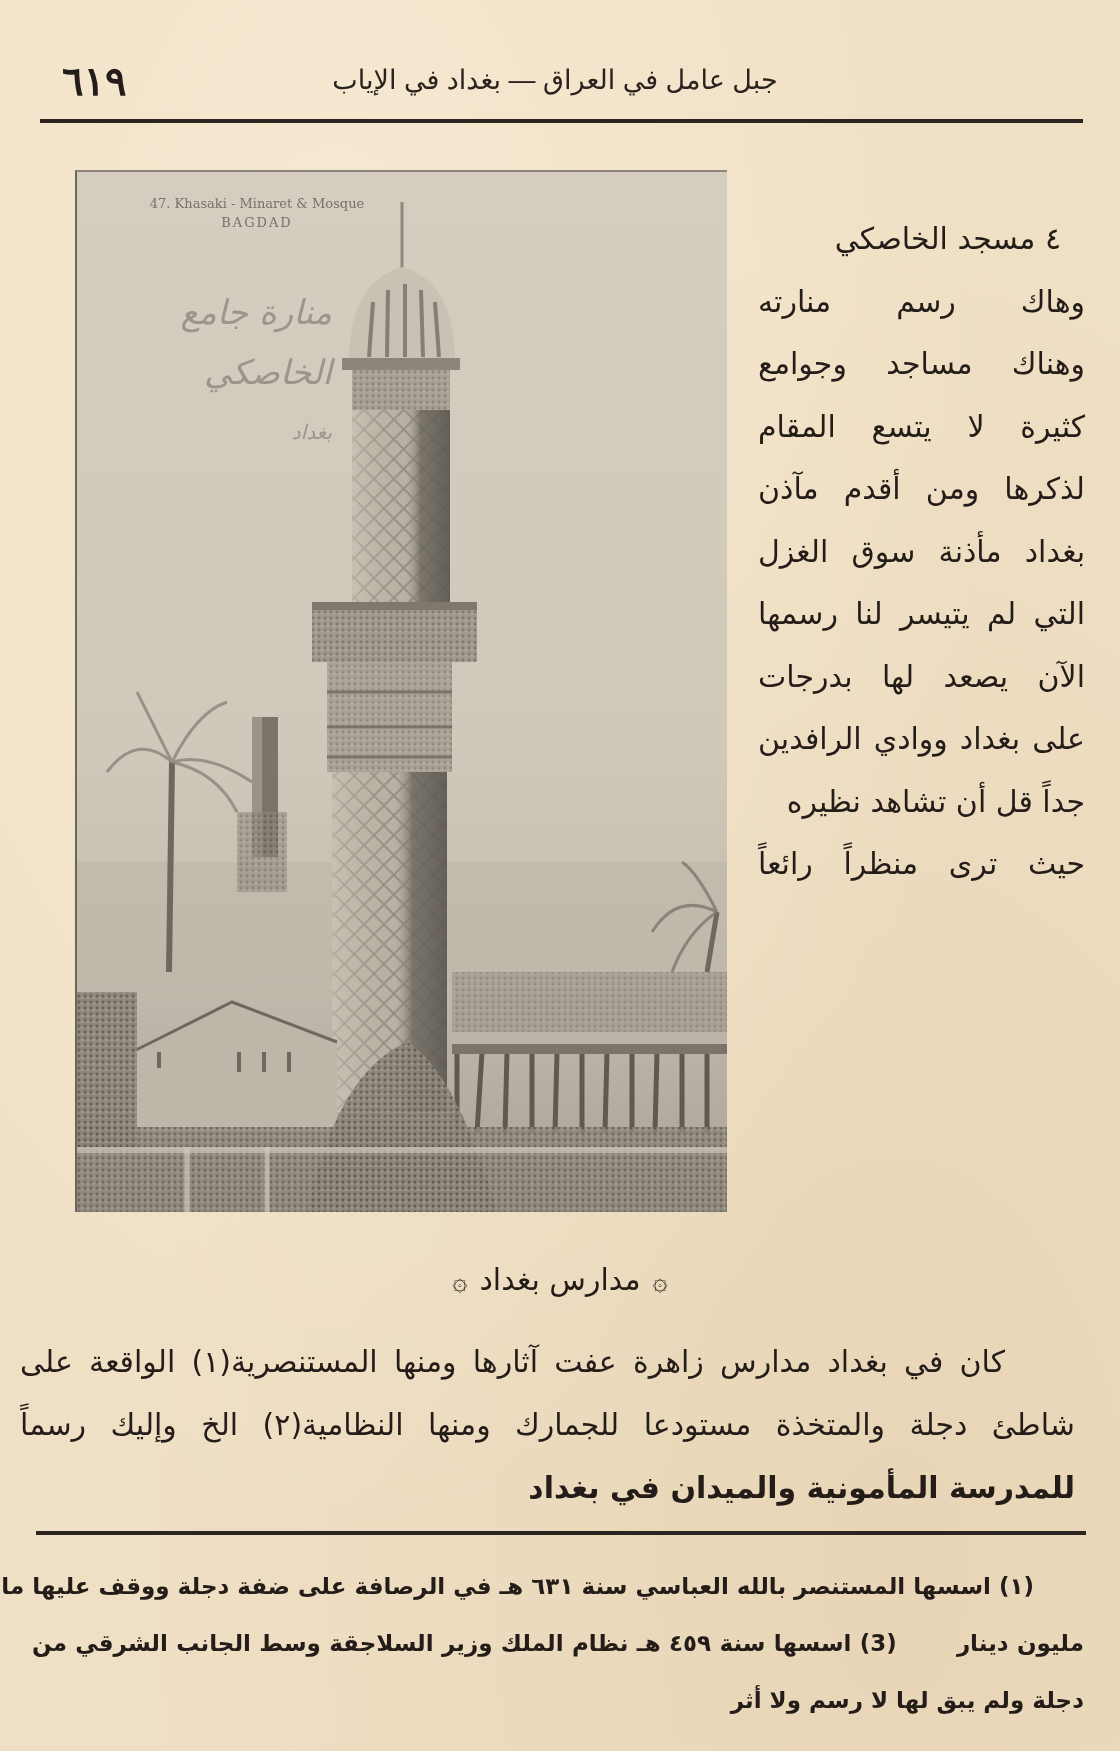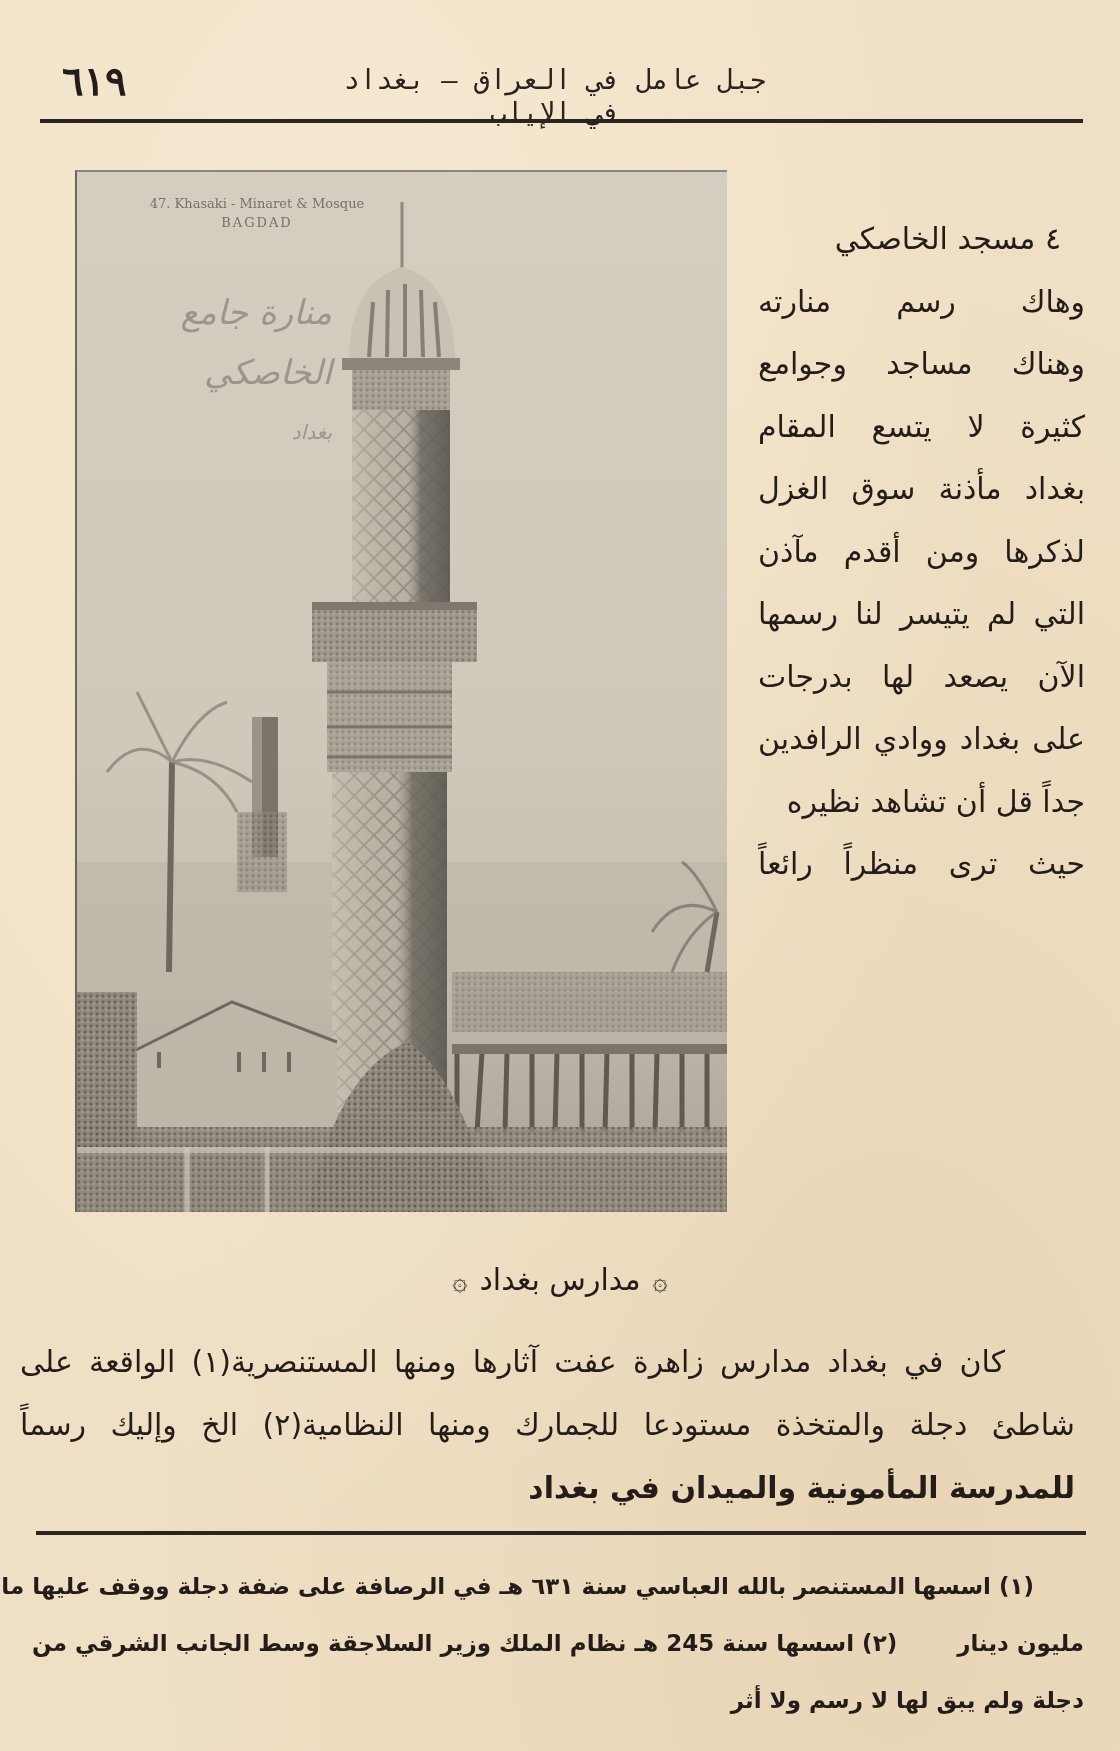--- a/index.html
+++ b/index.html
@@ -21,21 +21,21 @@
 
   
   .page-number {
     position: absolute; left: 62px; top: 58px;
     font-size: 40px; font-weight: bold; color: #231c18; letter-spacing: 4px;
     font-family: Liberation Serif, serif;
   }
   .running-title {
     position: absolute; left: 320px; top: 64px; width: 470px;
     text-align: center; font-size: 27px; color: #2a221e;
-    font-family: Liberation Mono, monospace;
+    font-family: Liberation Sans, sans-serif;
   }
   .rule-top {
     position: absolute; left: 40px; top: 119px; width: 1043px; height: 4px;
     background: #2b2420;
   }
 
   
   .photo {
     position: absolute; left: 75px; top: 170px; width: 650px; height: 1040px;
     background:
@@ -221,22 +221,22 @@
       <div>الخاصكي</div>
       <div class="small">بغداد</div>
     </div>
   </div>
 
   <div class="side-text rtl">
     <span class="ln first">٤ مسجد الخاصكي</span>
     <span class="ln">وهاك رسم منارته</span>
     <span class="ln">وهناك مساجد وجوامع</span>
     <span class="ln">كثيرة لا يتسع المقام</span>
+    <span class="ln">لذكرها ومن أقدم مآذن</span>
     <span class="ln">بغداد مأذنة سوق الغزل</span>
-    <span class="ln">لذكرها ومن أقدم مآذن</span>
     <span class="ln">التي لم يتيسر لنا رسمها</span>
     <span class="ln">الآن يصعد لها بدرجات</span>
     <span class="ln">على بغداد ووادي الرافدين</span>
     <span class="ln last">جداً قل أن تشاهد نظيره</span>
     <span class="ln">حيث ترى منظراً رائعاً</span>
   </div>
 
   <div class="section-title rtl">
     <span class="orn">۞</span><span>مدارس بغداد</span><span class="orn">۞</span>
   </div>
@@ -244,17 +244,17 @@
   <div class="para rtl">
     <span class="ln first">كان في بغداد مدارس زاهرة عفت آثارها ومنها المستنصرية(١) الواقعة على</span>
     <span class="ln">شاطئ دجلة والمتخذة مستودعا للجمارك ومنها النظامية(٢) الخ وإليك رسماً</span>
     <span class="ln last">للمدرسة المأمونية والميدان في بغداد</span>
   </div>
 
   <div class="rule-foot"></div>
 
   <div class="footnotes rtl">
     <span class="ln first">(١) اسسها المستنصر بالله العباسي سنة ٦٣١ هـ في الرصافة على ضفة دجلة ووقف عليها ما قيمته</span>
-    <span class="ln"><span>مليون دينار</span><span class="gap"></span><span>(٢) اسسها سنة 245 هـ نظام الملك وزير السلاجقة وسط الجانب الشرقي من</span></span>
+    <span class="ln"><span>مليون دينار</span><span class="gap"></span><span>(3) اسسها سنة ٤٥٩ هـ نظام الملك وزير السلاجقة وسط الجانب الشرقي من</span></span>
     <span class="ln last">دجلة ولم يبق لها لا رسم ولا أثر</span>
   </div>
 
 </div>
 
 </body></html>

